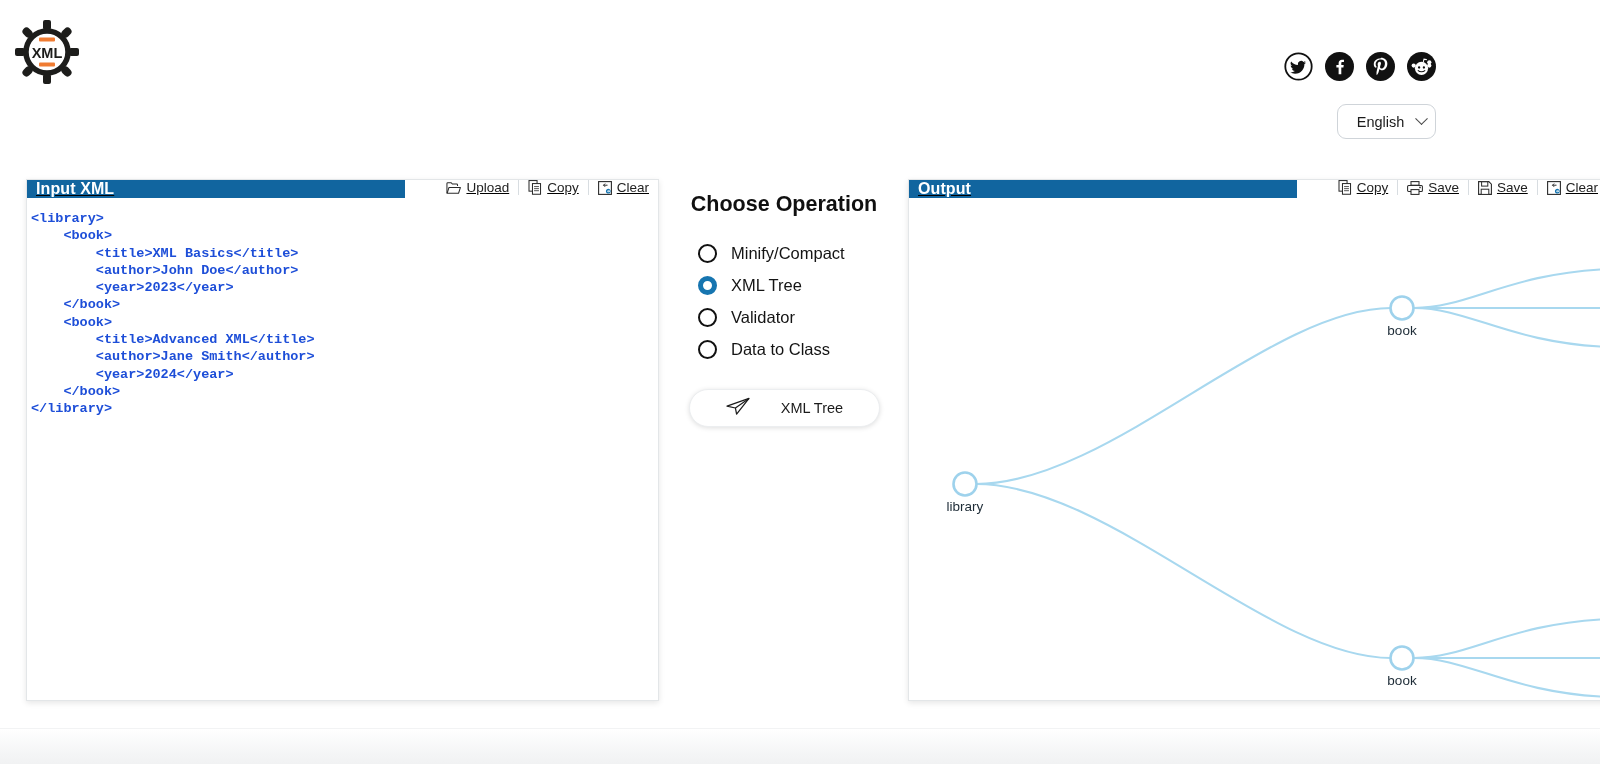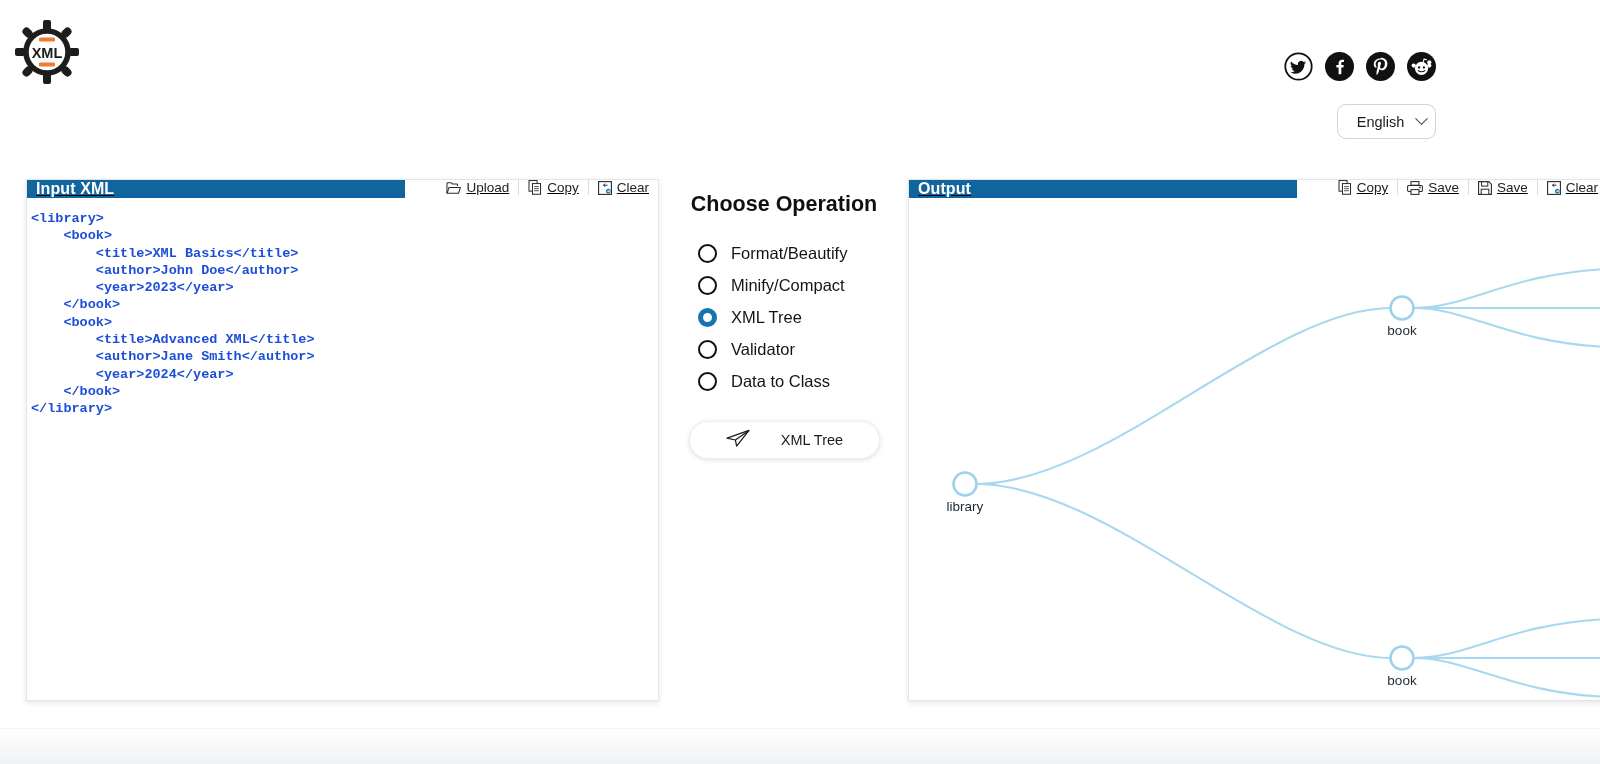--- a/index.html
+++ b/index.html
@@ -291,24 +291,20 @@
         &lt;year&gt;2024&lt;/year&gt;
     &lt;/book&gt;
 &lt;/library&gt;</div>
   </div>
 
   <div class="ops">
     <div class="ops-title">Choose Operation</div>
 
     <div class="op-row">
       <span class="radio"></span>
-      <span class="op-label">Format/Beautify</span>
-    </div>
-    <div class="op-row">
-      <span class="radio"></span>
       <span class="op-label">Minify/Compact</span>
     </div>
     <div class="op-row">
       <span class="radio on"></span>
       <span class="op-label">XML Tree</span>
     </div>
     <div class="op-row">
       <span class="radio"></span>
       <span class="op-label">Validator</span>
     </div>

